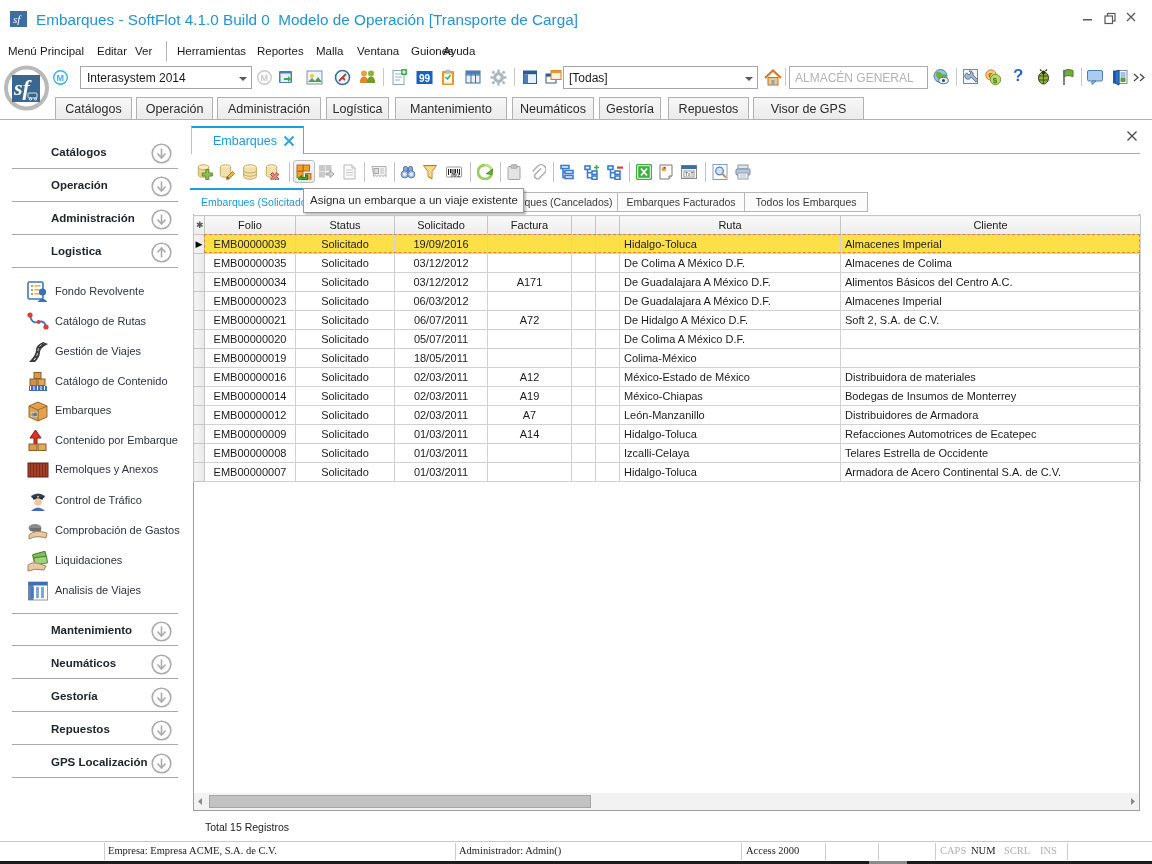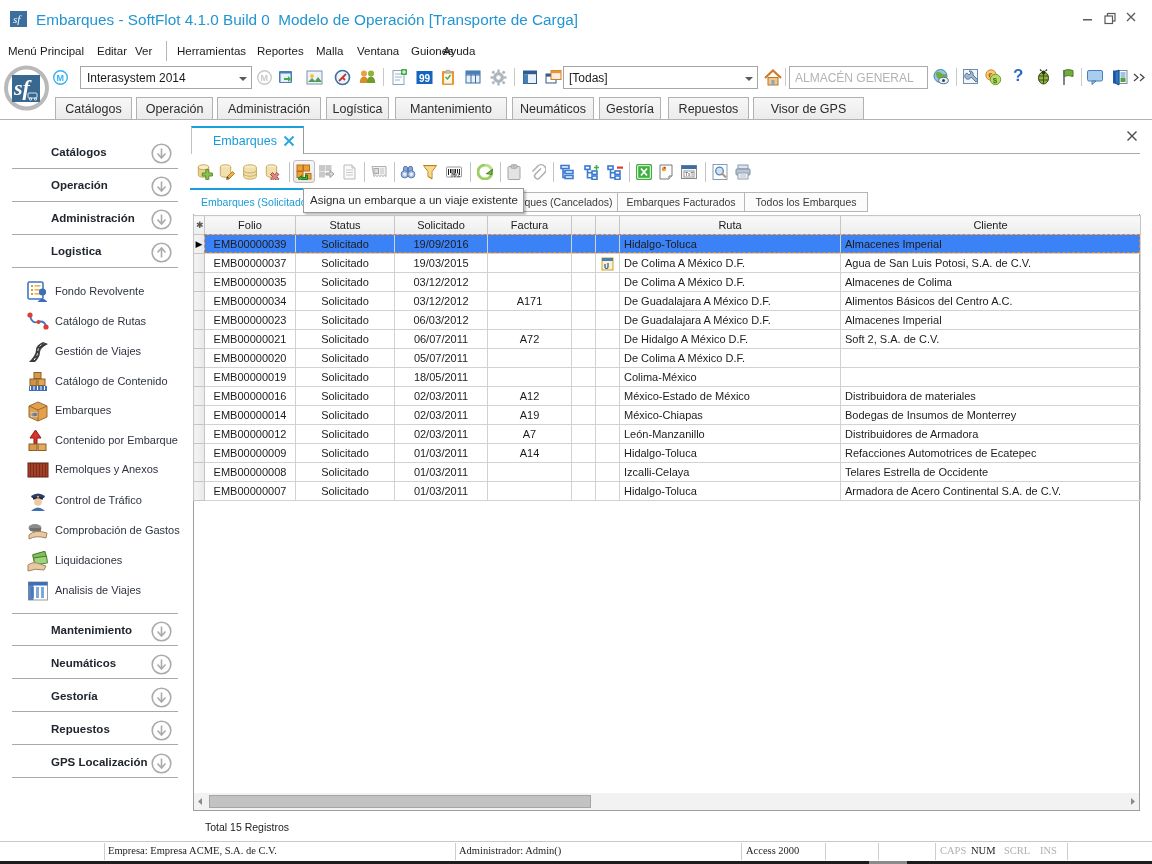--- a/index.html
+++ b/index.html
@@ -29,21 +29,21 @@
   
   .stab { position:absolute; background:#fbfbfb; border:1px solid #b6b6b6; font-size:10.5px; color:#3c3c3c; text-align:center; }
   
   table { border-collapse:collapse; table-layout:fixed; }
   #grid { position:absolute; left:193px; top:215px; width:947px; }
   #grid td, #grid th { border:1px solid #d2d2d2; font-weight:normal; font-size:11px; color:#1c1c1c; overflow:hidden; white-space:nowrap; padding:0 2px; height:19px; }
   #grid th { background:linear-gradient(#f9f9f9,#ededed); border-color:#c6c6c6; }
   #grid .c { text-align:center; }
   #grid td:first-child { background:linear-gradient(90deg,#f4f4f4,#e9e9e9); border-color:#c6c6c6; }
   #grid .l { text-align:left; padding-left:4px; }
-  .selrow td { background:#3b82f6; color:#fff; }
+  .selrow td { background:#fde047; color:#fff; }
   
   .sbtext { font-size:10.5px; color:#1c1c1c; top:845px;font-family:Liberation Serif, serif; }
   .sbdiv { position:absolute; top:843px; width:1px; height:17px; background:#cdcdcd; }
 </style>
 </head>
 <body>
 
 <svg class="abs" style="left:10px;top:11px" width="17" height="16">
     <rect x="0" y="0" width="17" height="16" fill="#3c6e9f"></rect>
     <text x="3" y="12" font-size="11" fill="#fff" font-style="italic" font-family="Liberation Serif">sf</text>
@@ -604,37 +604,20 @@
           <td class="c">Solicitado</td>
           <td class="c">19/09/2016</td>
           <td></td>
           <td></td>
           <td></td>
           <td class="l">Hidalgo-Toluca</td>
           <td class="l">Almacenes Imperial</td>
     </tr>
     <tr>
           <td></td>
-          <td class="c">EMB00000037</td>
-          <td class="c">Solicitado</td>
-          <td class="c">19/03/2015</td>
-          <td></td>
-          <td></td>
-          <td style="padding:0">
-            <svg width="15" height="15" style="display:block;margin:1px auto 0">
-              <rect x="2" y="2" width="11" height="12" fill="#fdf2cf" stroke="#c9a227"></rect>
-              <rect x="2" y="2" width="11" height="3" fill="#4a7fb5"></rect>
-              <path d="M5 8 v3 a1.5 1.5 0 0 0 3 0 v-4" stroke="#2255a5" fill="none" stroke-width="1.2"></path>
-            </svg>
-          </td>
-          <td class="l">De Colima A México D.F.</td>
-          <td class="l">Agua de San Luis Potosi, S.A. de C.V.</td>
-        </tr>
-    <tr>
-          <td></td>
           <td class="c">EMB00000035</td>
           <td class="c">Solicitado</td>
           <td class="c">03/12/2012</td>
           <td></td>
           <td></td>
           <td></td>
           <td class="l">De Colima A México D.F.</td>
           <td class="l">Almacenes de Colima</td>
         </tr>
     <tr>

